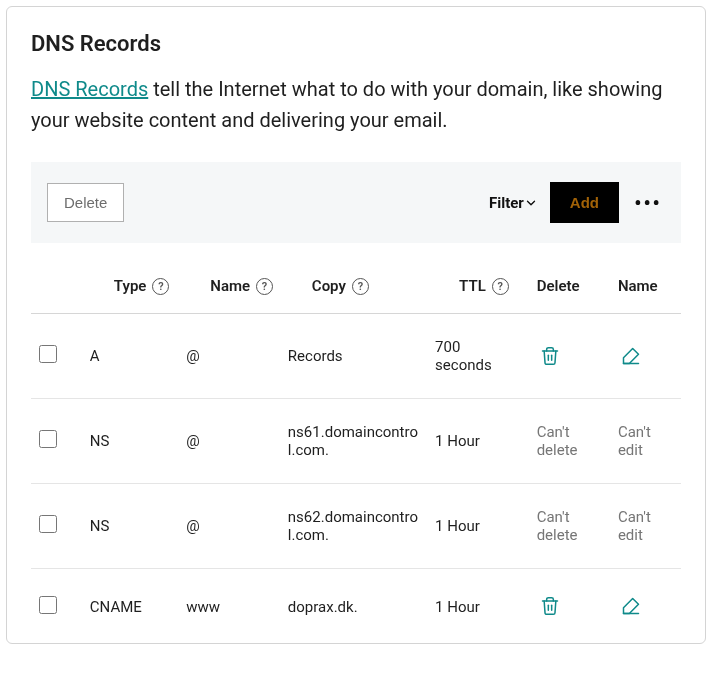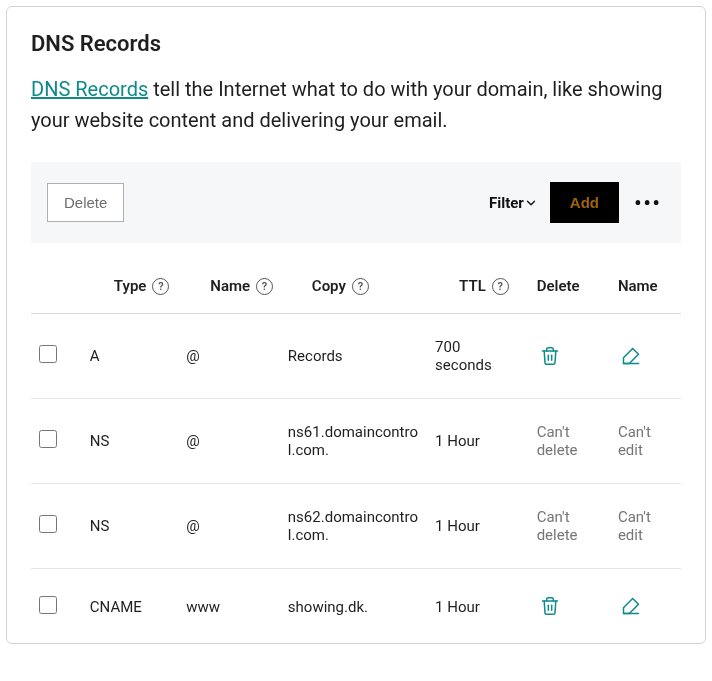--- a/index.html
+++ b/index.html
@@ -269,21 +269,21 @@
           <td>@</td>
           <td>ns62.domaincontrol.com.</td>
           <td>1 Hour</td>
           <td class="muted">Can't delete</td>
           <td class="muted">Can't edit</td>
         </tr>
         <tr>
           <td class="checkbox-cell"><input type="checkbox" style=""></td>
           <td>CNAME</td>
           <td>www</td>
-          <td>showing.dk.</td>
+          <td>doprax.dk.</td>
           <td>1 Hour</td>
           <td><span class="icon-btn">
               <span>
                 <svg width="20" height="20" viewBox="0 0 24 24" fill="none" stroke="#0f8a8a" stroke-width="1.8" stroke-linecap="round" stroke-linejoin="round">
                   <polyline points="3 6 5 6 21 6"></polyline>
                   <path d="M19 6l-1 14a2 2 0 0 1-2 2H8a2 2 0 0 1-2-2L5 6"></path>
                   <path d="M10 11v6"></path>
                   <path d="M14 11v6"></path>
                   <path d="M8 6V4a2 2 0 0 1 2-2h4a2 2 0 0 1 2 2v2"></path>
                 </svg>

